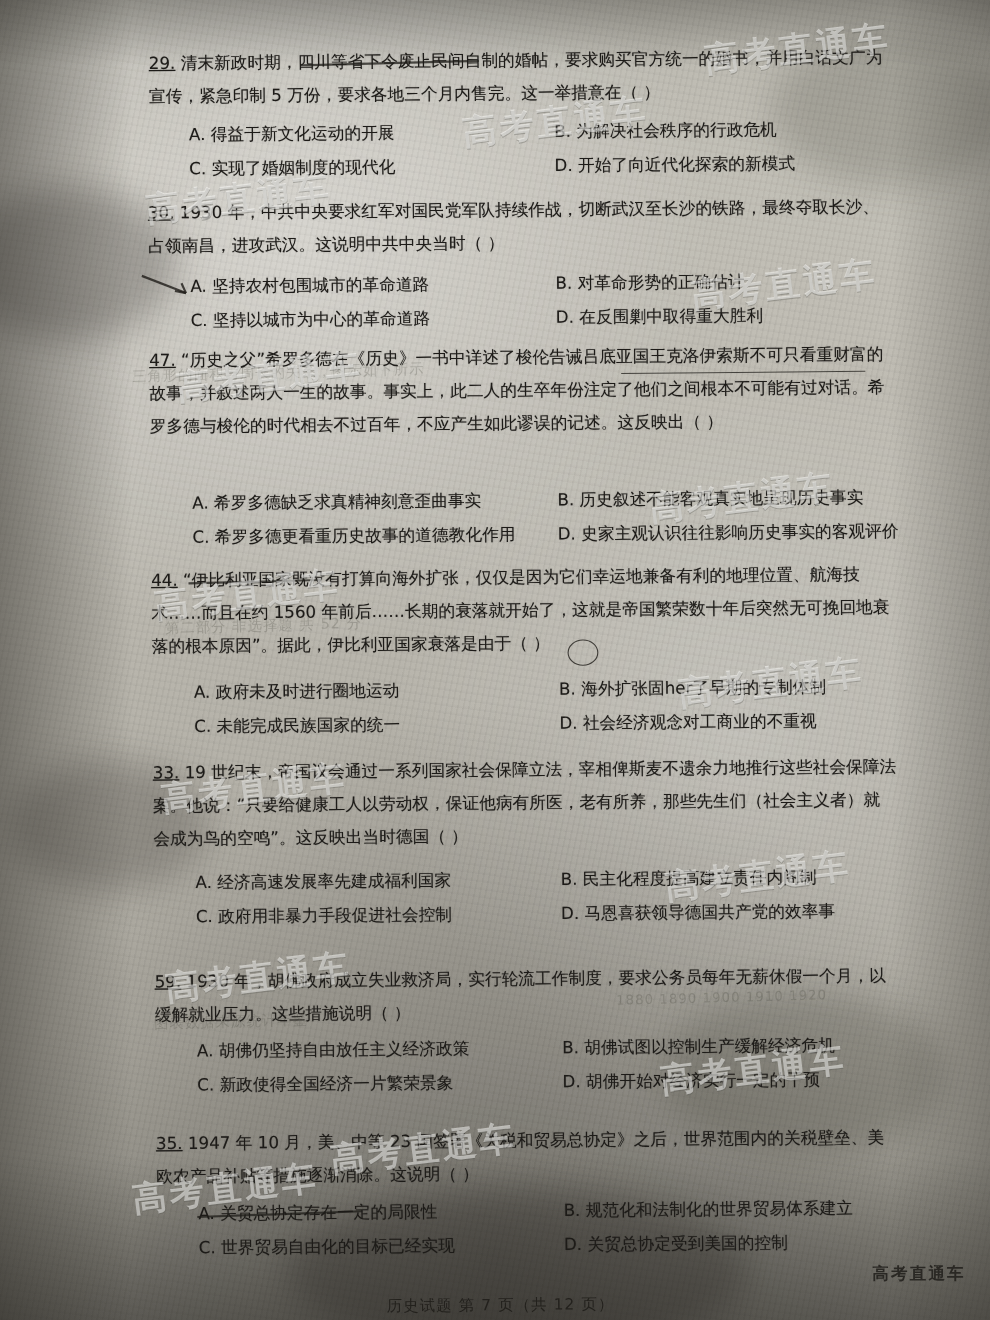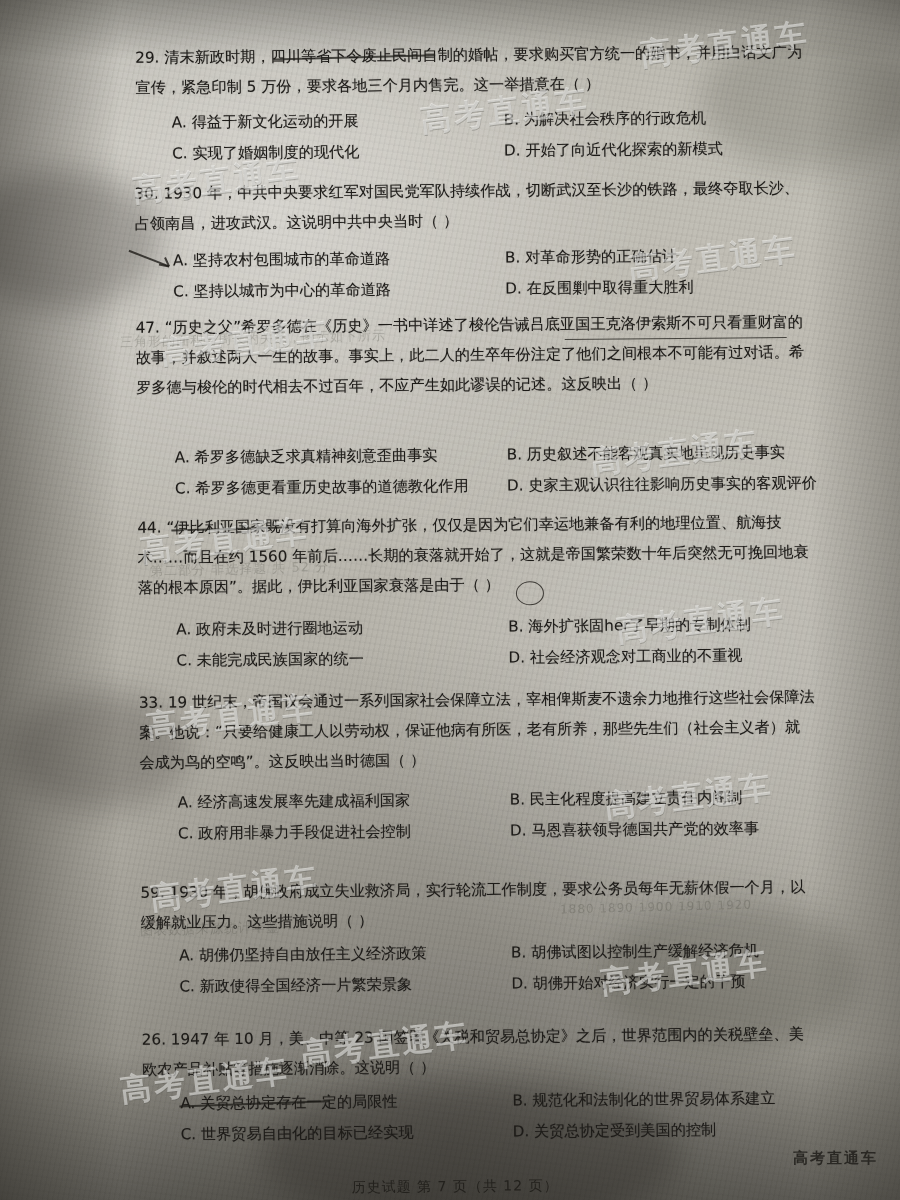--- a/index.html
+++ b/index.html
@@ -86,20 +86,21 @@
     font-size: 15.2px;
     line-height: 30px;
     text-shadow: 0 0 1px rgba(0,0,0,0.35);
   }
   .stem {
     width: 670px;
     text-indent: 0;
   }
   .num {
     font-family: "DejaVu Sans", sans-serif;
+    text-decoration: underline;
   }
   .opts {
     position: absolute;
     width: 690px;
   }
   .optrow {
     display: flex;
     line-height: 31px;
   }
   .opt {
@@ -287,21 +288,21 @@
         <div class="opt ind">A. 胡佛仍坚持自由放任主义经济政策</div>
         <div class="opt">B. 胡佛试图以控制生产缓解经济危机</div>
       </div>
       <div class="optrow">
         <div class="opt ind">C. 新政使得全国经济一片繁荣景象</div>
         <div class="opt">D. 胡佛开始对经济实行一定的干预</div>
       </div>
     </div>
 
     <div class="q stem" style="left:138px;top:1022px;width:676px;">
-      <span class="num">26.</span>
+      <span class="num">35.</span>
       <span>1947 年 10 月，美、中等 23 国签署《关税和贸易总协定》之后，世界范围内的关税壁垒、美欧农产品补贴等措施逐渐消除。这说明（    ）</span>
     </div>
     <div class="opts" style="left:150px;top:1086px;">
       <div class="optrow">
         <div class="opt ind">A. 关贸总协定存在一定的局限性</div>
         <div class="opt">B. 规范化和法制化的世界贸易体系建立</div>
       </div>
       <div class="optrow">
         <div class="opt ind">C. 世界贸易自由化的目标已经实现</div>
         <div class="opt">D. 关贸总协定受到美国的控制</div>

